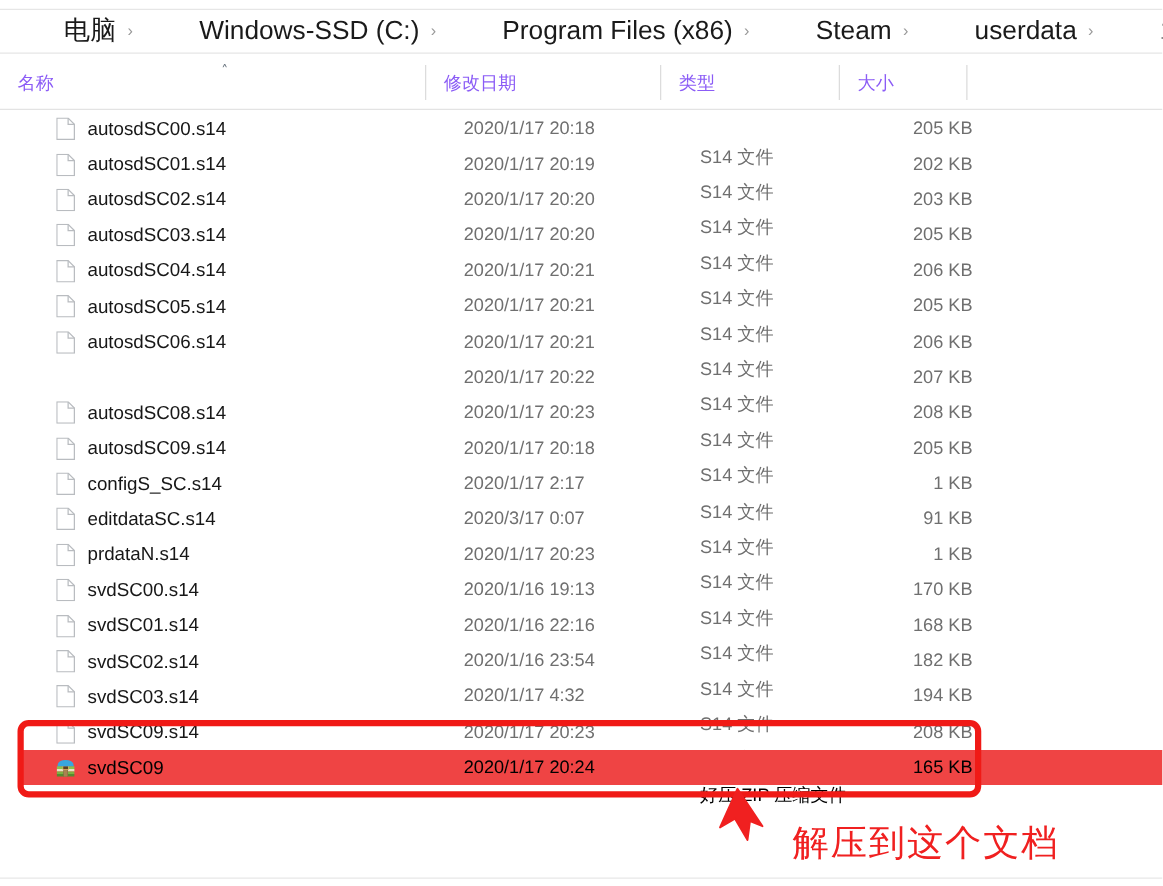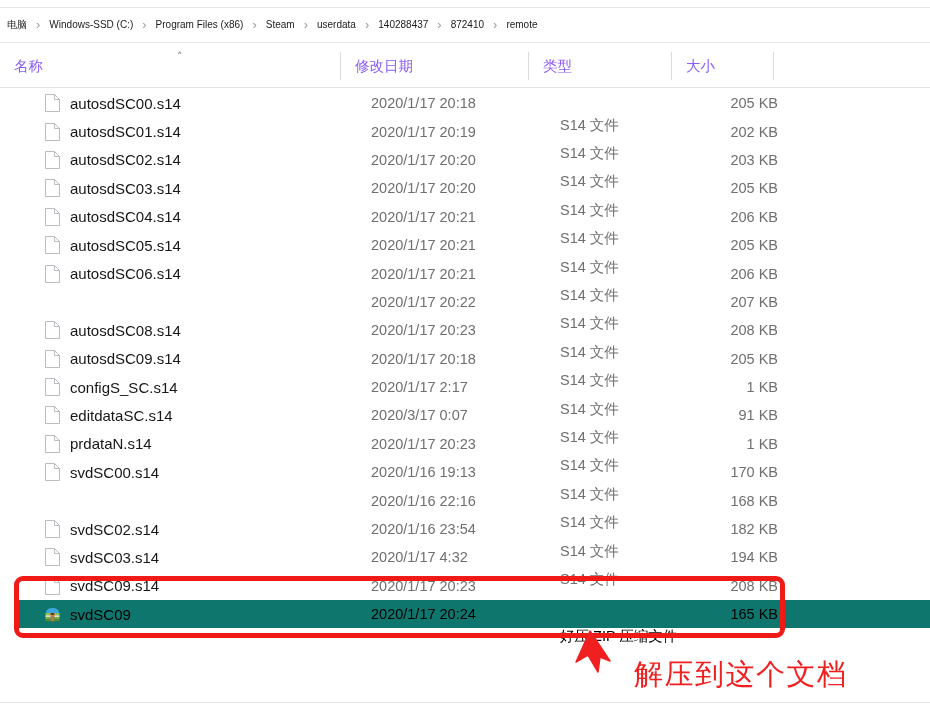--- a/index.html
+++ b/index.html
@@ -40,25 +40,26 @@
     position: absolute;
     left: 0; top: 8px;
     width: 930px; height: 35px;
     display: flex;
     align-items: center;
     padding-left: 2px;
     background: #ffffff;
     border-bottom: 1px solid #e6e6e6;
   }
   .crumb {
-    font-size: 10px;
+    font-size: 21px;
     color: #1a1a1a;
     white-space: nowrap;
     padding: 1px 3px;
     line-height: 20px;
+    margin-left: 44px;
   }
   .crumb-sep {
     font-size: 13px;
     color: #9a9a9a;
     padding: 0 6px;
     user-select: none;
     line-height: 20px;
   }
 
   
@@ -101,21 +102,21 @@
     height: 600px;
     padding-left: 18px;
   }
   .row {
     position: relative;
     height: 28.4px;
     display: flex;
     align-items: center;
     white-space: nowrap;
   }
-  .row.selected { background: #0f766e; }
+  .row.selected { background: #ef4444; }
   .row.selected .cell-name,
   .row.selected .cell-date,
   .row.selected .cell-type,
   .row.selected .cell-size { color: #000; }
 
   .cell-name {
     position: absolute;
     left: 0; width: 340px;
     display: flex; align-items: center;
     padding-left: 26px;
@@ -423,20 +424,29 @@
               <path d="M9.5 0.5 V5.5 H14.5" fill="none" stroke="#b9bcc0" stroke-width="1"></path>
             </svg>
           </span>
           <span>svdSC00.s14</span>
         </div>
         <div class="cell-date">2020/1/16 19:13</div>
         <div class="cell-type">S14 文件</div>
         <div class="cell-size">170 KB</div>
       </div>
       <div class="row">
+        <div class="cell-name">
+          <span class="icon-wrap">
+            <svg width="15" height="18" viewBox="0 0 15 18" class="file-icon">
+              <path d="M0.5 0.5 H9.5 L14.5 5.5 V17.5 H0.5 Z" fill="#ffffff" stroke="#b9bcc0" stroke-width="1"></path>
+              <path d="M9.5 0.5 V5.5 H14.5" fill="none" stroke="#b9bcc0" stroke-width="1"></path>
+            </svg>
+          </span>
+          <span>svdSC01.s14</span>
+        </div>
         <div class="cell-date">2020/1/16 22:16</div>
         <div class="cell-type">S14 文件</div>
         <div class="cell-size">168 KB</div>
       </div>
       <div class="row">
         <div class="cell-name">
           <span class="icon-wrap">
             <svg width="15" height="18" viewBox="0 0 15 18" class="file-icon">
               <path d="M0.5 0.5 H9.5 L14.5 5.5 V17.5 H0.5 Z" fill="#ffffff" stroke="#b9bcc0" stroke-width="1"></path>
               <path d="M9.5 0.5 V5.5 H14.5" fill="none" stroke="#b9bcc0" stroke-width="1"></path>

